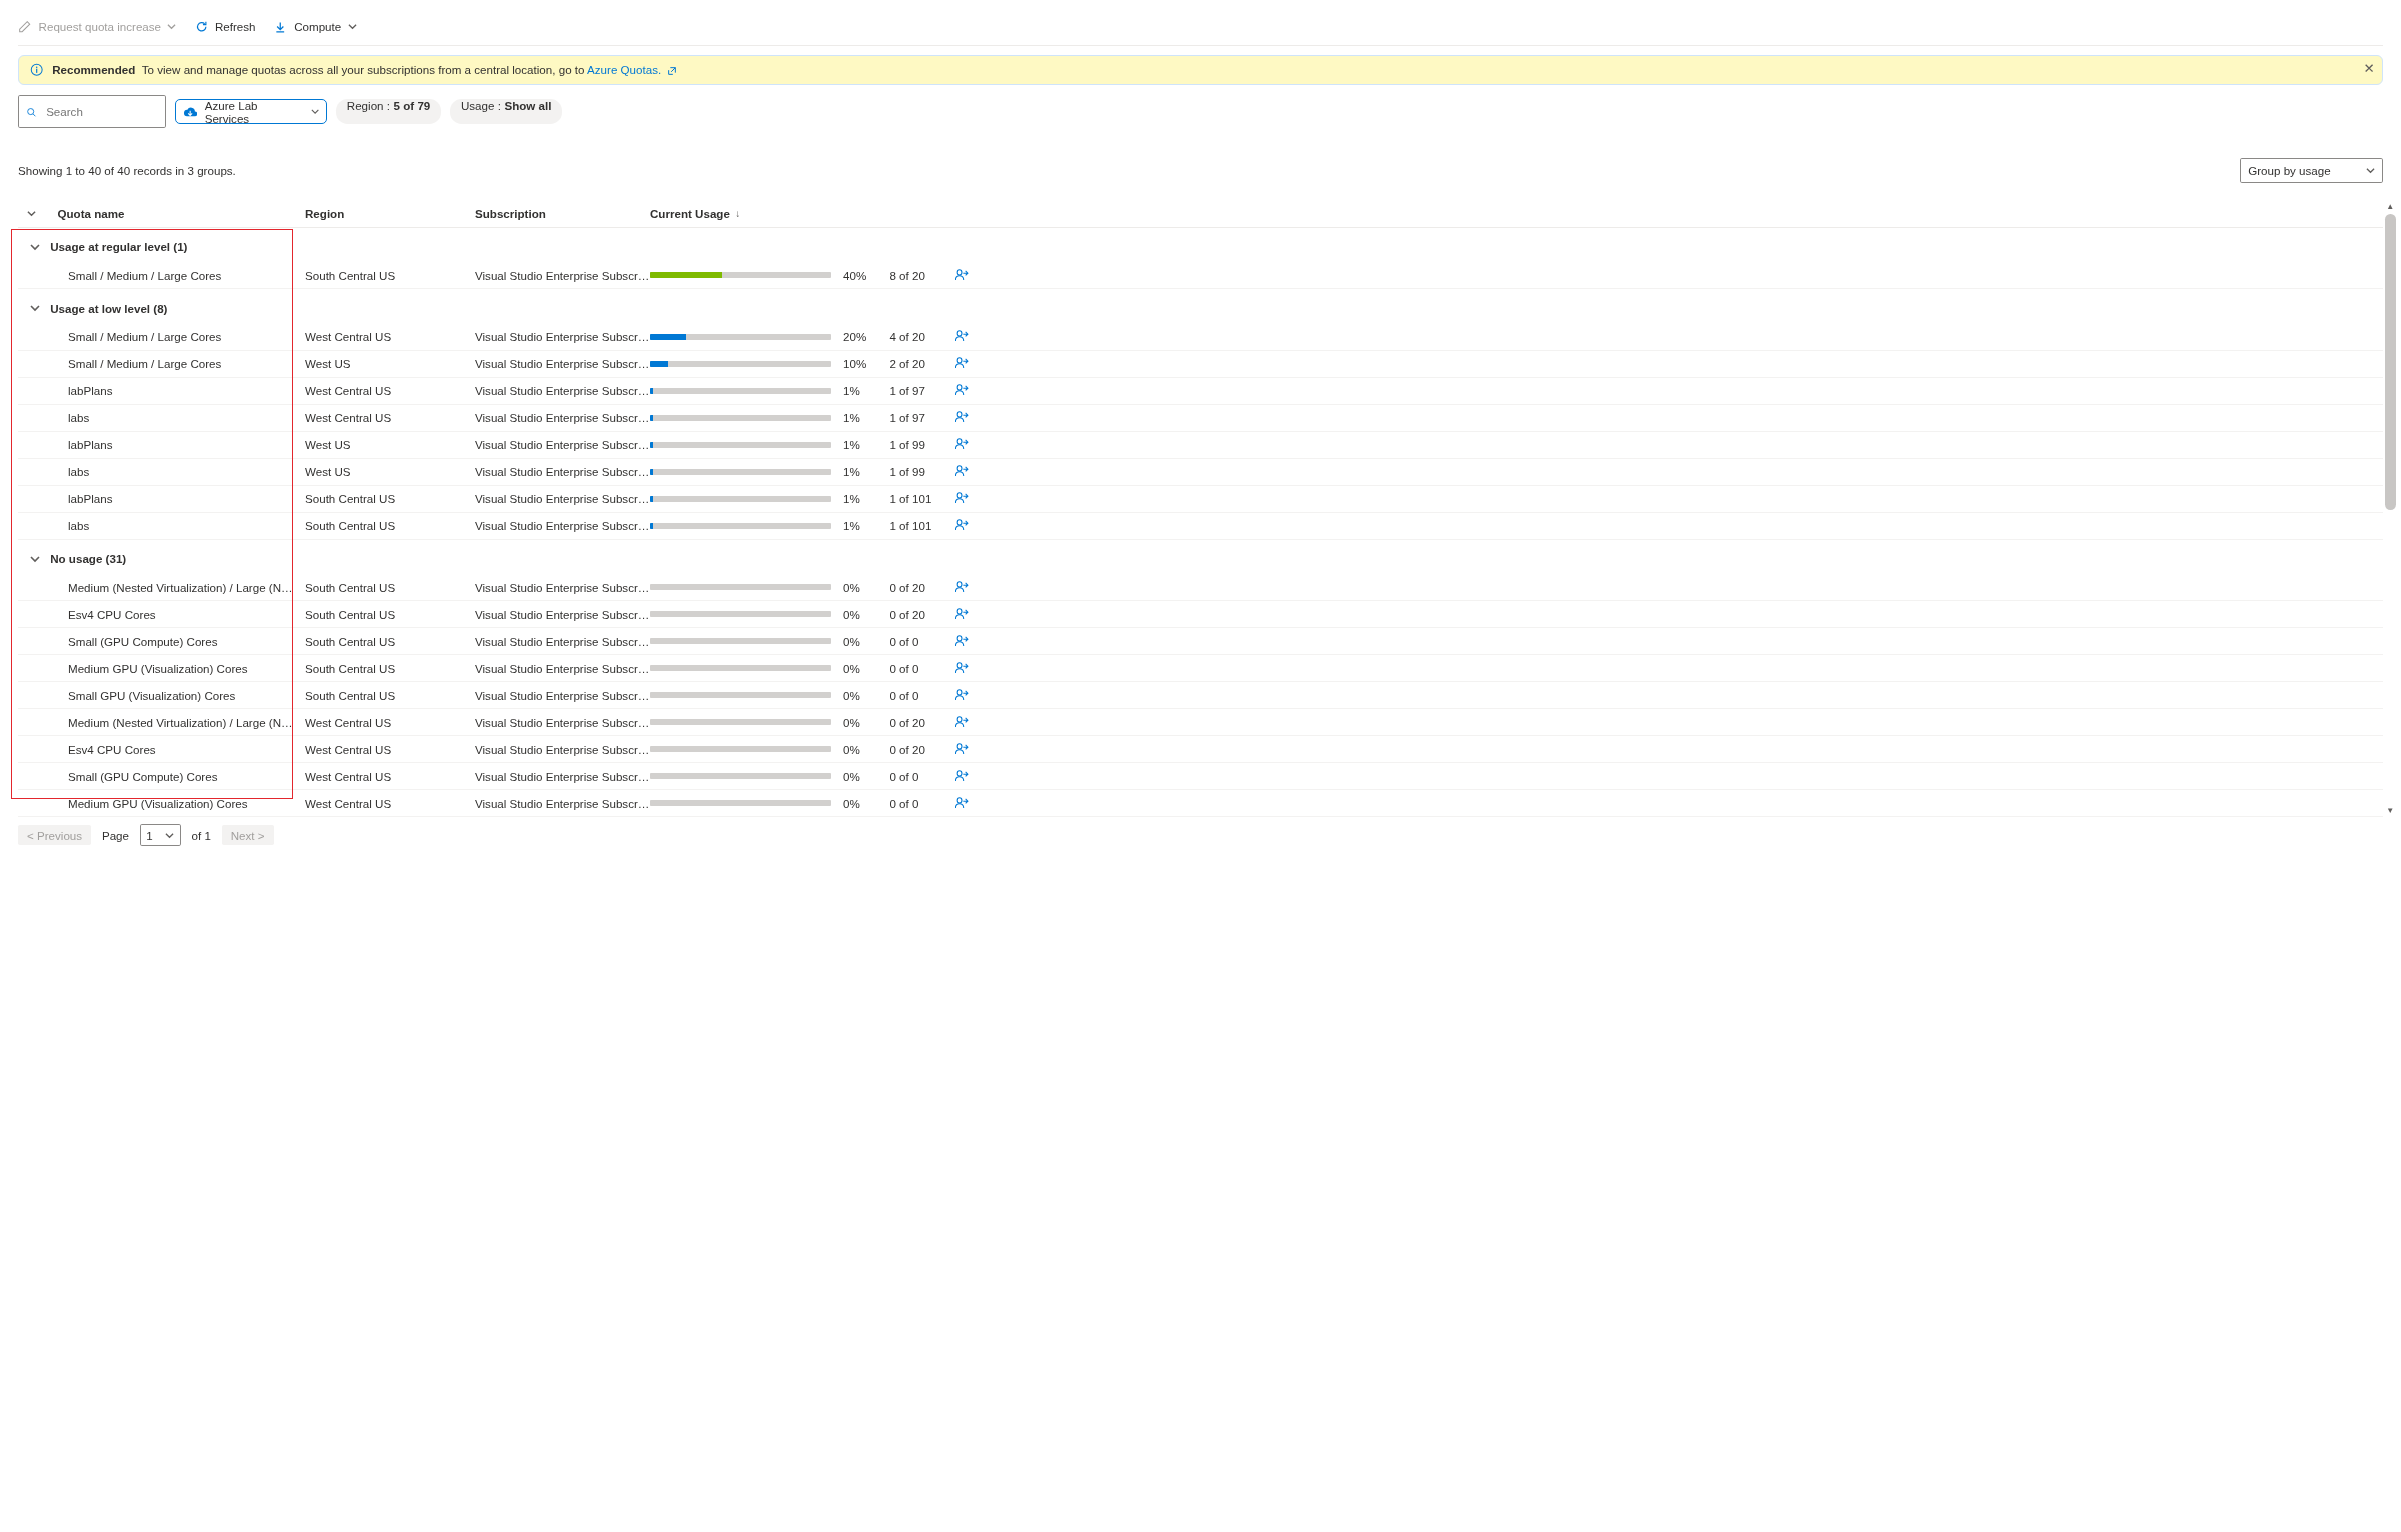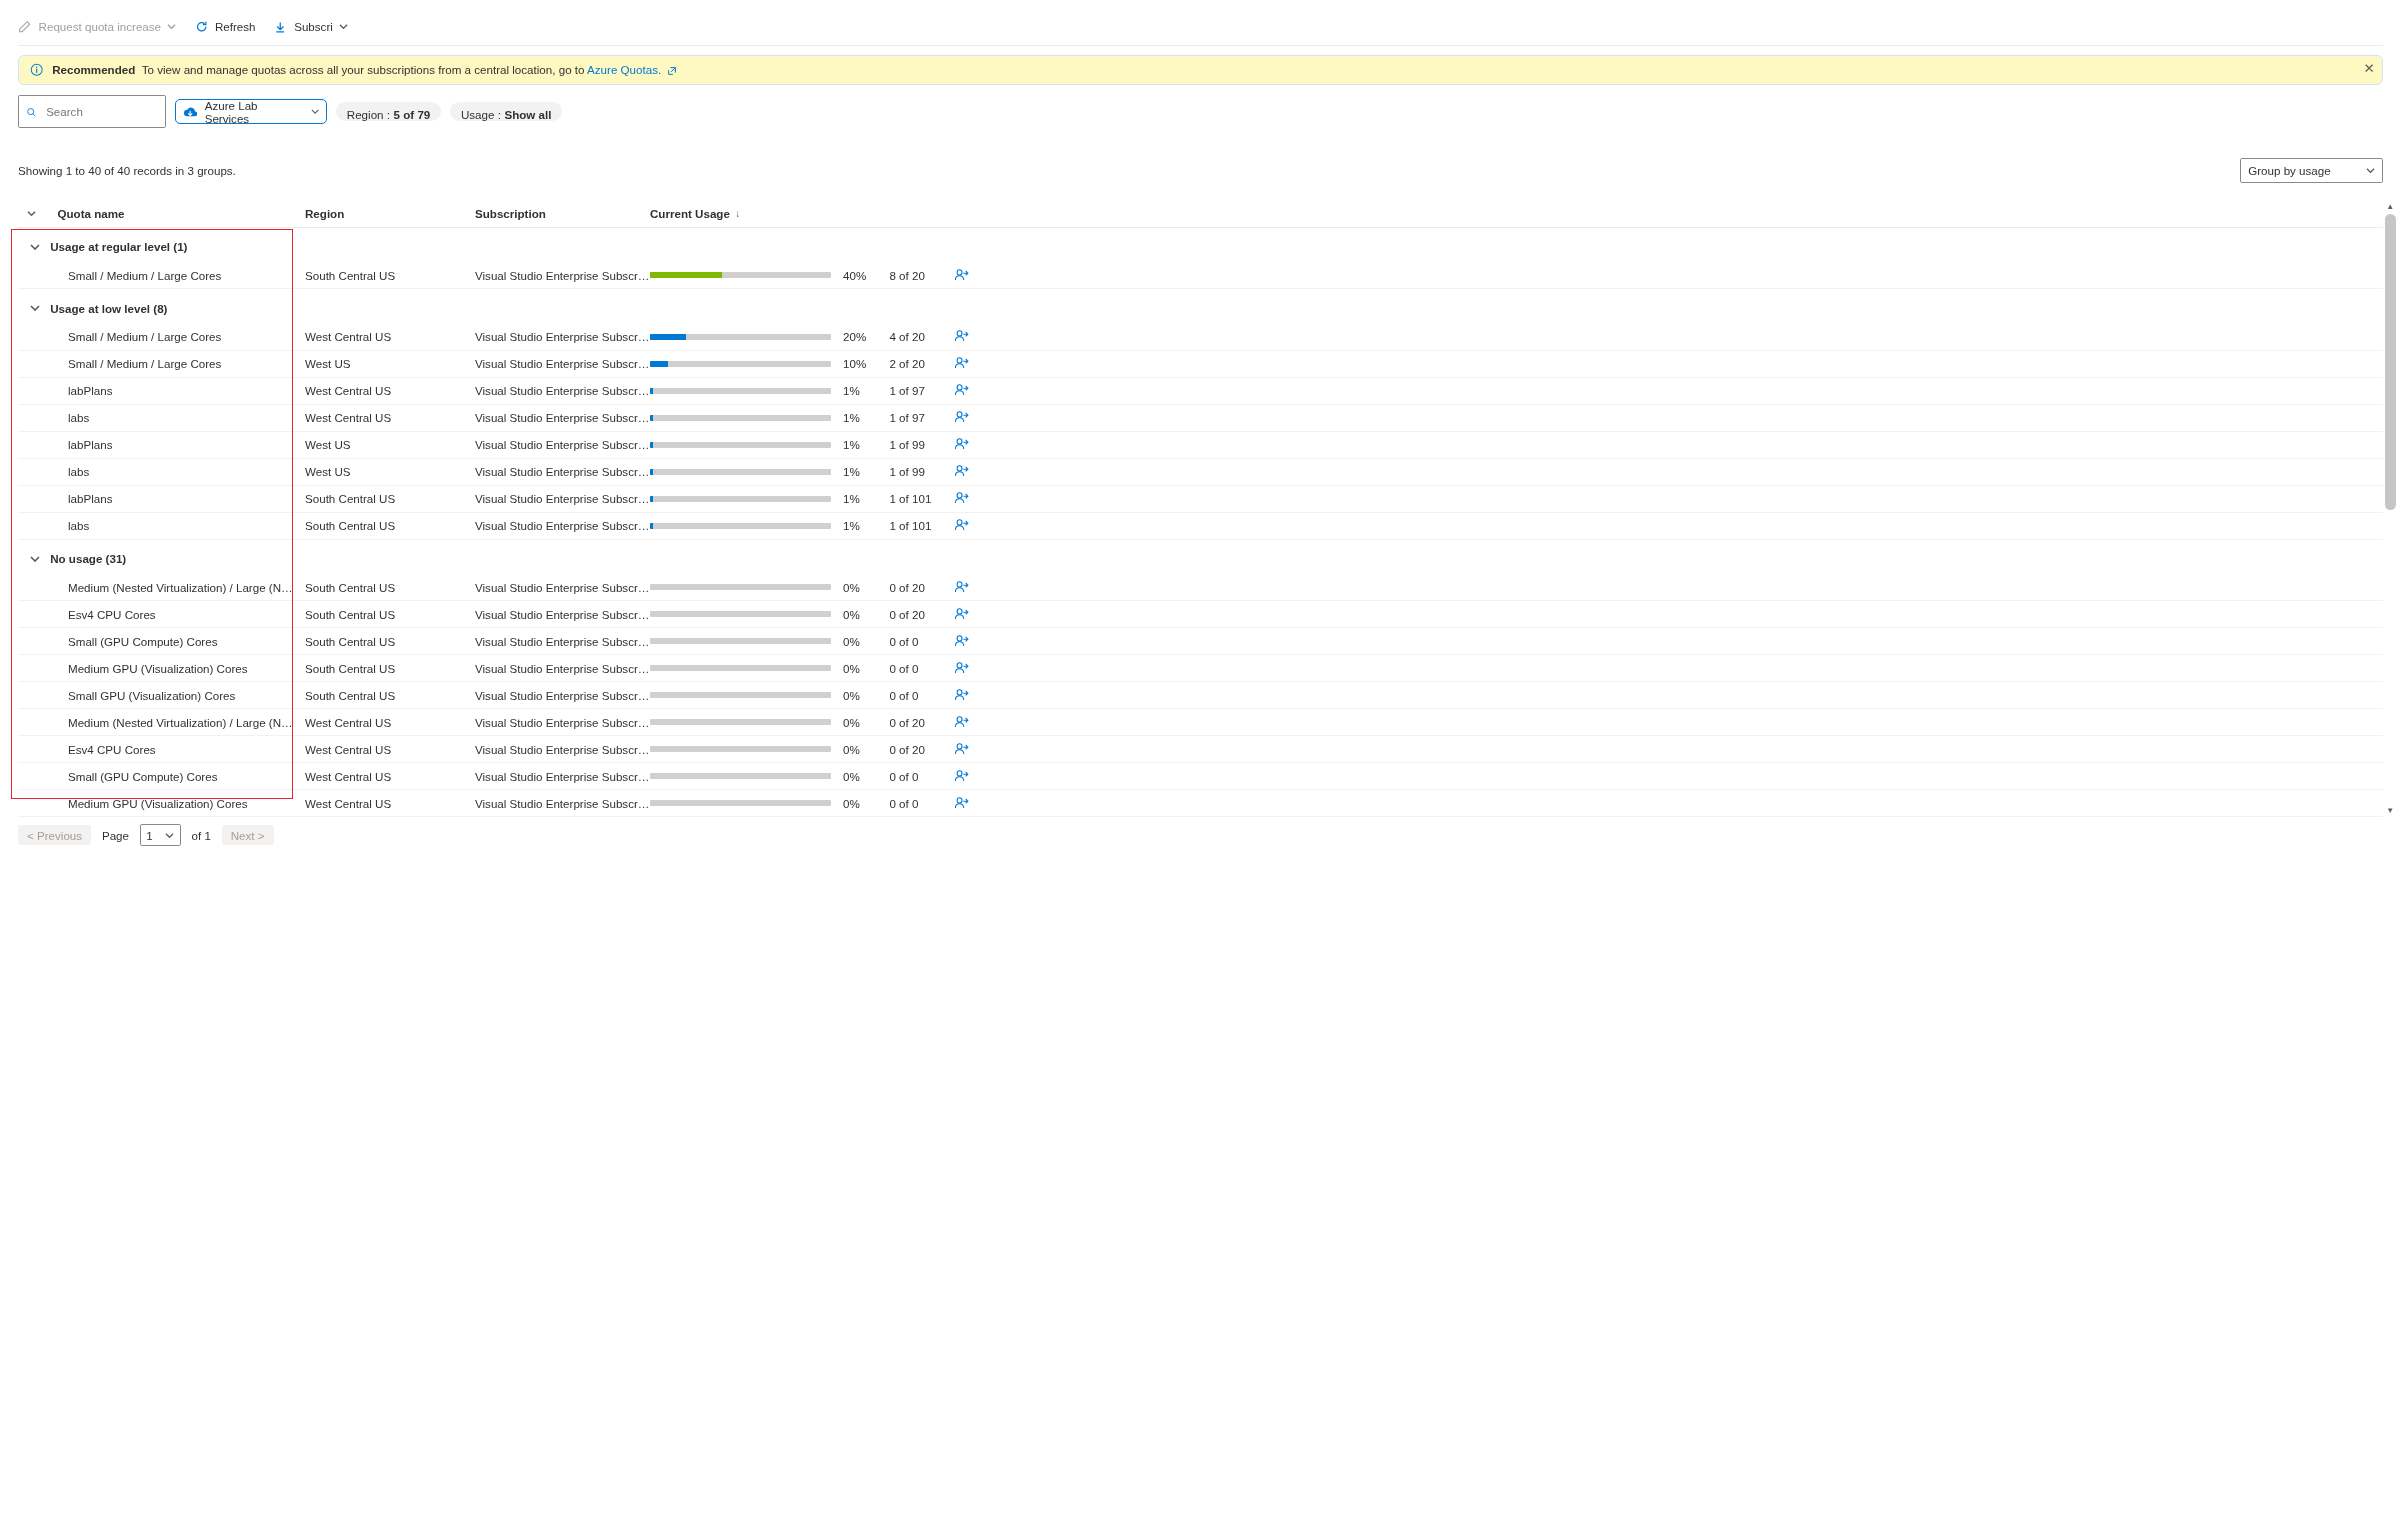--- a/index.html
+++ b/index.html
@@ -18,21 +18,21 @@
   .info-banner .close { position:absolute; right:7.2px; top:5.4px; cursor:pointer; color:#605e5c; font-size:13.4px; }
   .info-banner a { color:#0078d4; text-decoration:none; }
   .info-banner strong { font-weight:600; }
 
   
   .filter-row { display:flex; align-items:center; gap:9px; margin-top:10.8px; }
   .search-box { display:flex; align-items:center; gap:7.2px; border:0.9px solid #8a8886; border-radius:1.8px; padding:0 7.2px; height:33px; width:148px; color:#605e5c; }
   .search-box input { border:none; outline:none; width:100%; font-size:11.6px; background:transparent; }
   .provider-dd { display:flex; align-items:center; gap:7.2px; border:0.9px solid #0078d4; border-radius:5px; padding:0 7.2px; height:25px; width:152px; color:#323130; cursor:pointer; }
   .provider-dd .cloud { color:#0078d4; }
-  .pill { display:inline-flex; align-items:flex-end; height:19px; padding:0 10.8px; border-radius:11.6px; background:#f3f2f1; color:#323130; cursor:pointer; }
+  .pill { display:inline-flex; align-items:flex-start; height:25px; padding:0 10.8px; border-radius:11.6px; background:#f3f2f1; color:#323130; cursor:pointer; }
   .pill b { font-weight:600; margin-left:3.6px; }
 
   
   .status-row { display:flex; align-items:center; justify-content:space-between; margin-top:30px; }
   .status-row .count { color:#323130; }
   .group-dd { display:flex; align-items:center; justify-content:space-between; border:0.9px solid #8a8886; border-radius:1.8px; padding:0 7.2px; height:25px; width:143px; cursor:pointer; }
 
   
   .table-wrap { margin-top:16px; position:relative; }
   .thead { display:flex; align-items:center; padding:7.2px 0; border-bottom:0.9px solid #edebe9; font-weight:600; }
@@ -100,21 +100,21 @@
           </svg>
       </span>
       <span>Refresh</span>
     </div>
     <div class="tb-item">
       <span class="icon">
         <svg width="12.5" height="12.5" viewBox="0 0 16 16" fill="none" stroke="#0078d4" stroke-width="1.6">
             <path d="M8 2v9M4 7l4 4 4-4M3 14h10"></path>
           </svg>
       </span>
-      <span>Subscri</span>
+      <span>Compute</span>
       <svg class="chev" viewBox="0 0 10 10">
           <path d="M1 3l4 4 4-4" fill="none" stroke="#605e5c" stroke-width="1.4"></path>
         </svg>
     </div>
   </div>
 
   <div class="info-banner">
     <span>
       <svg width="13.4" height="13.4" viewBox="0 0 16 16">
           <circle cx="8" cy="8" r="6.5" fill="none" stroke="#0078d4" stroke-width="1.2"></circle>

